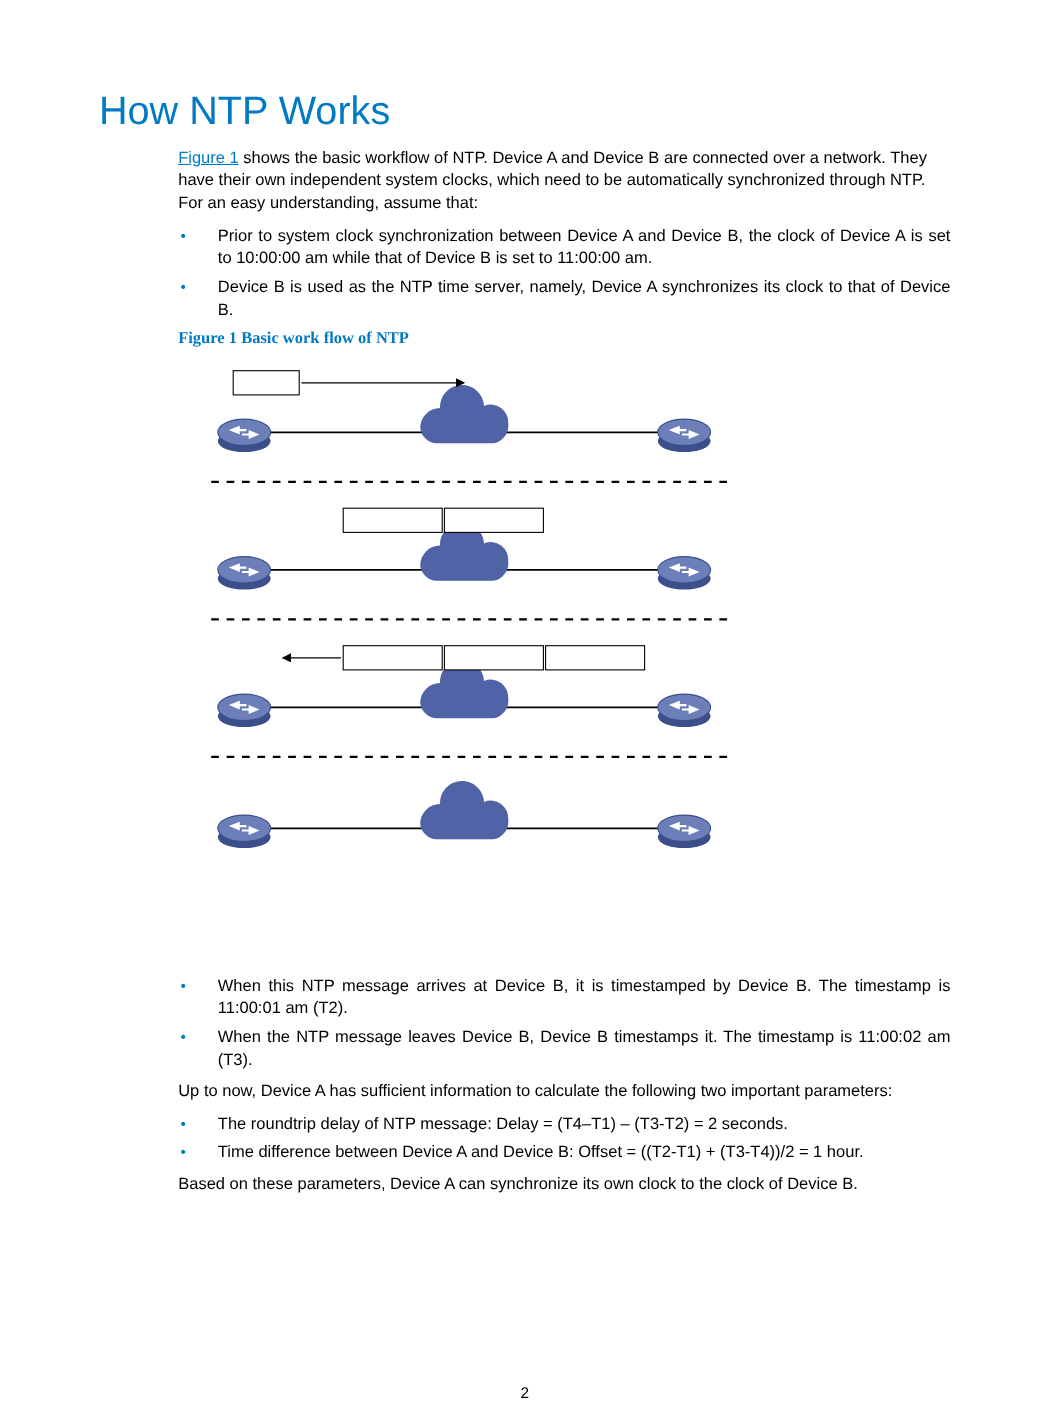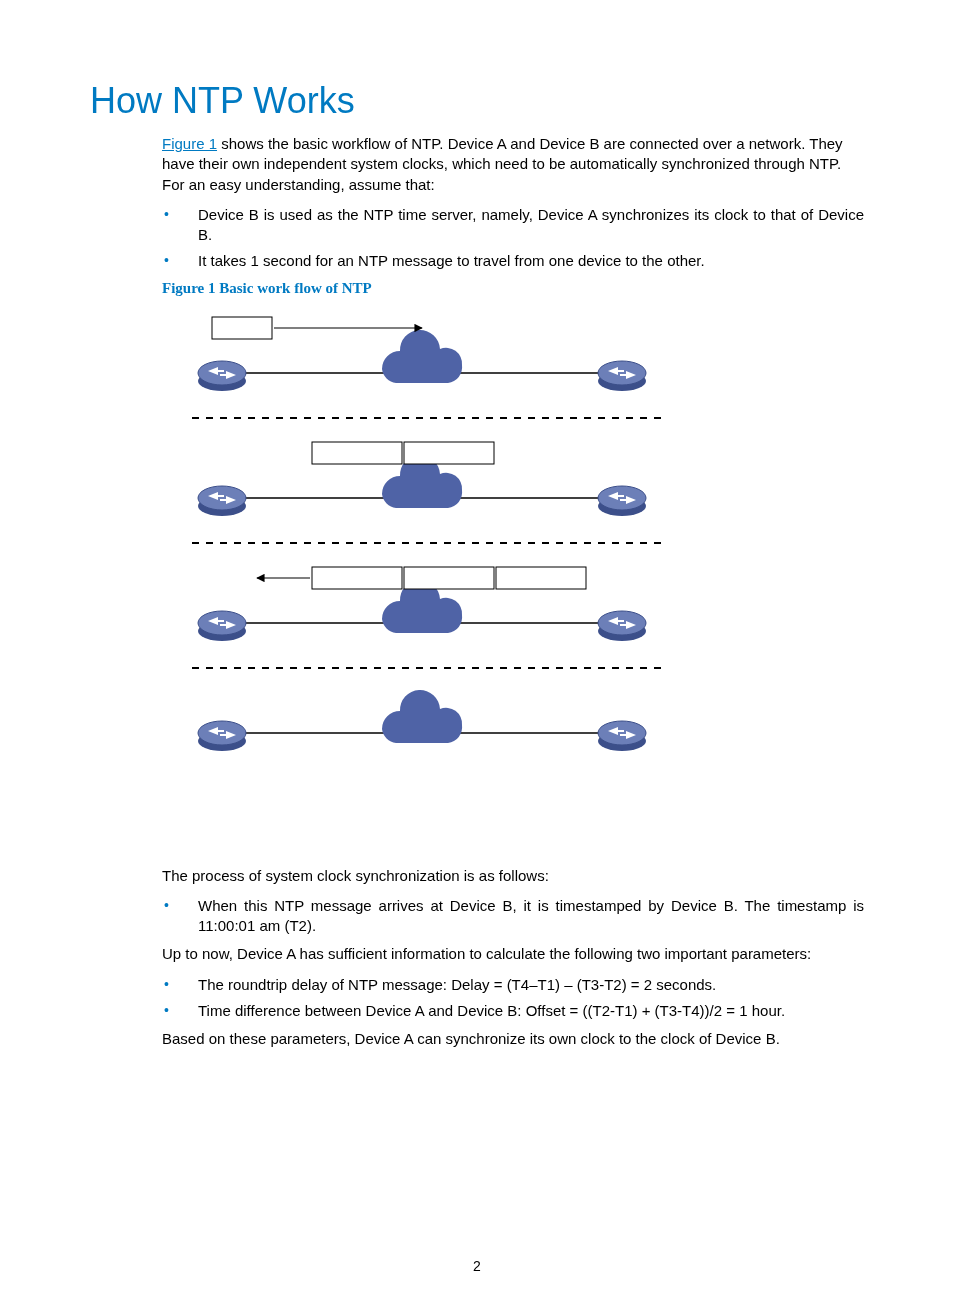--- a/index.html
+++ b/index.html
@@ -85,22 +85,22 @@
 
   <h1 class="title">How NTP Works</h1>
 
   <div class="body-block">
 
     <p>
       <a href="#" class="fig-link">Figure 1</a><span> shows the basic workflow of NTP. Device A and Device B are connected over a network. They have their own independent system clocks, which need to be automatically synchronized through NTP. For an easy understanding, assume that:</span>
     </p>
 
     <ul class="bullets">
+      <li class="justify">Prior to system clock synchronization between Device A and Device B, the clock of Device A is set to 10:00:00 am while that of Device B is set to 11:00:00 am.</li>
       <li class="justify">Device B is used as the NTP time server, namely, Device A synchronizes its clock to that of Device B.</li>
-      <li>It takes 1 second for an NTP message to travel from one device to the other.</li>
     </ul>
 
     <div class="fig-caption">Figure 1 Basic work flow of NTP</div>
 
     <div class="figure">
       <svg width="520" height="530" viewBox="0 0 520 530">
         <defs>
           <marker id="arrow" viewBox="0 0 10 10" refX="9" refY="5" markerWidth="7" markerHeight="7" orient="auto-start-reverse">
             <path d="M 0 0 L 10 5 L 0 10 z" fill="#000"></path>
           </marker>
@@ -153,24 +153,24 @@
 
         <g transform="translate(0,430)">
           <line x1="70" y1="0" x2="450" y2="0" stroke="#000" stroke-width="1.5"></line>
           <use href="#cloud" x="260" y="-4"></use>
           <use href="#router" x="60" y="0"></use>
           <use href="#router" x="460" y="0"></use>
         </g>
       </svg>
     </div>
 
-    <p>The process of system clock synchronization is as follows:</p>
 
     <ul class="bullets">
       <li class="justify">When this NTP message arrives at Device B, it is timestamped by Device B. The timestamp is 11:00:01 am (T2).</li>
+      <li class="justify">When the NTP message leaves Device B, Device B timestamps it. The timestamp is 11:00:02 am (T3).</li>
     </ul>
 
     <p>Up to now, Device A has sufficient information to calculate the following two important parameters:</p>
 
     <ul class="bullets">
       <li>The roundtrip delay of NTP message: Delay = (T4–T1) – (T3-T2) = 2 seconds.</li>
       <li>Time difference between Device A and Device B: Offset = ((T2-T1) + (T3-T4))/2 = 1 hour.</li>
     </ul>
 
     <p>Based on these parameters, Device A can synchronize its own clock to the clock of Device B.</p>

